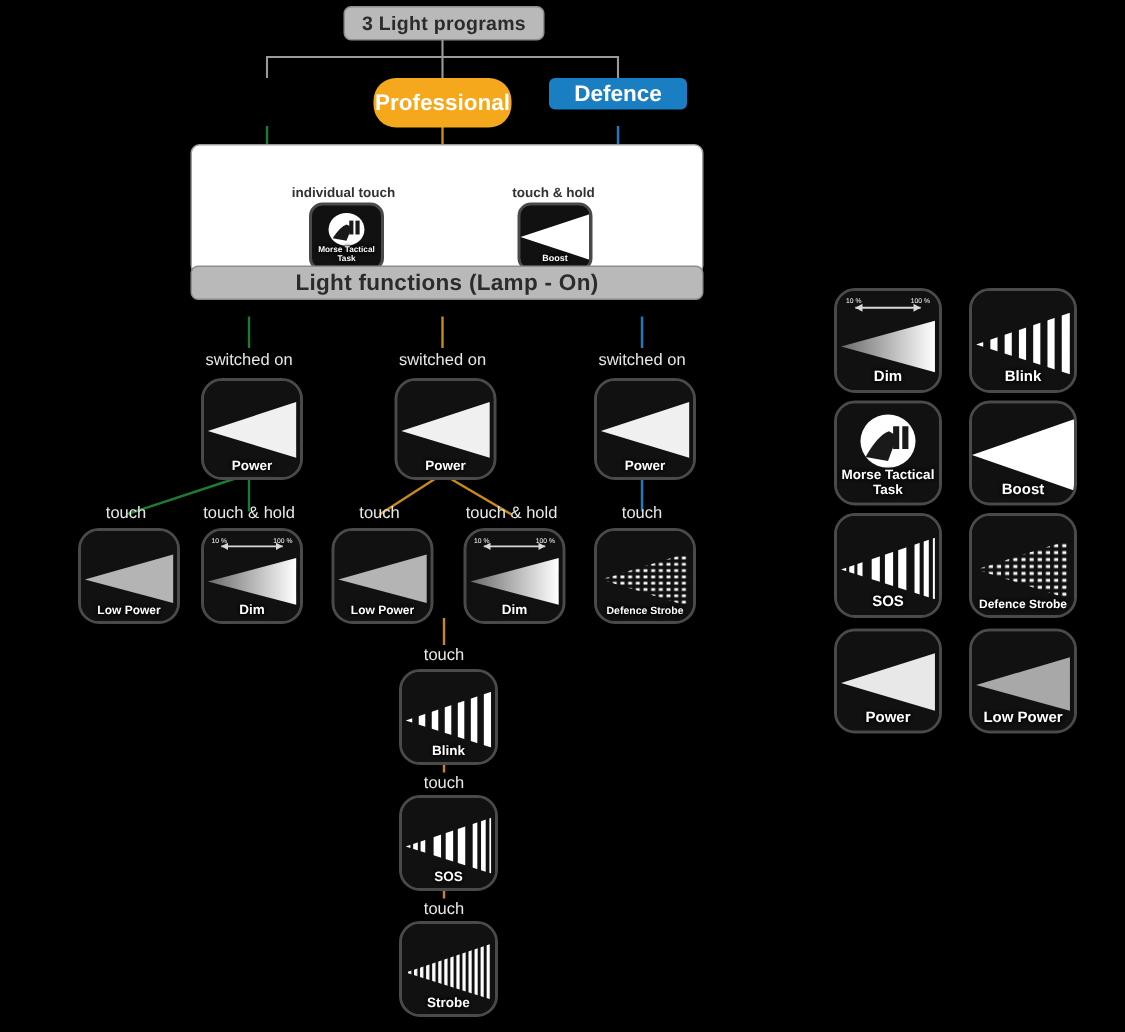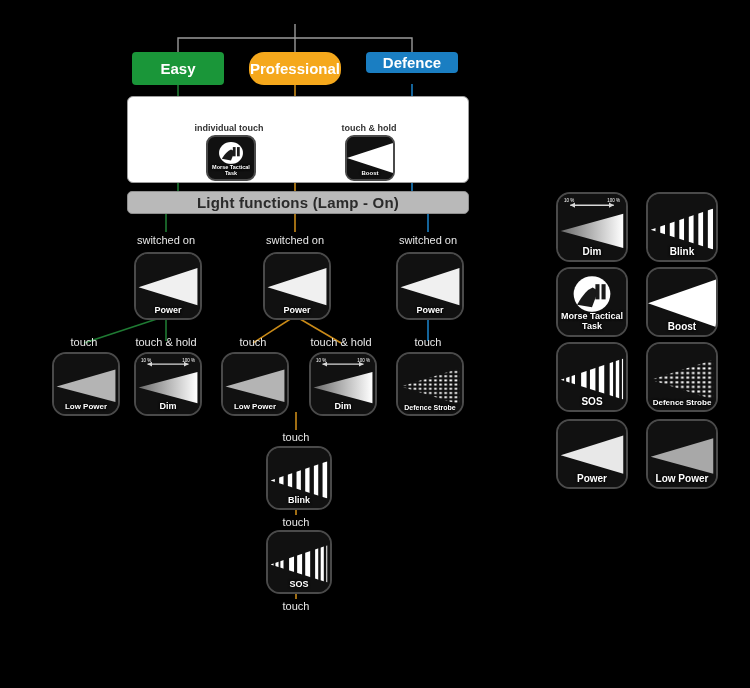--- a/index.html
+++ b/index.html
@@ -78,24 +78,24 @@
 
       <path d="M296,412 L296,430" stroke="#c98a18"></path>
       <path d="M296,500 L296,515" stroke="#c98a18"></path>
       <path d="M296,584 L296,599" stroke="#c98a18"></path>
     </g>
     <g stroke="#9a9a9a" stroke-width="1.6" stroke-dasharray="3 3" fill="none">
       <path d="M258,154 L340,154"></path>
     </g>
   </svg>
 
-
-  <div class="prog" style="left:132px;top:52px;width:92px;height:33px;background:#1a9639;">
-    <span>Easy</span>
-  </div>
+  <div class="pill small" style="left:229px;top:4px;width:132px;height:21px;">
+    <span>3 Light programs</span>
+  </div>
+
   <div class="prog" style="left:249px;top:52px;width:92px;height:33px;background:#f5a81c;border-radius:15px;">
     <span>Professional</span>
   </div>
   <div class="prog" style="left:366px;top:52px;width:92px;height:21px;background:#1a7ec2;">
     <span>Defence</span>
   </div>
 
   <div class="whitepanel" style="left:127px;top:96px;width:340px;height:85px;"></div>
 
   <div class="lbl dark c" style="left:229px;top:123px;font-size:9px;font-weight:bold;">individual touch</div>
@@ -114,21 +114,21 @@
   </div>
 
   <div class="tile" style="left:345px;top:135px;width:46px;height:42px;border-radius:9px;">
     <svg viewBox="0 0 100 100" preserveAspectRatio="none">
       <rect width="100" height="100" fill="#111"></rect>
       <path d="M0 50 L100 14 L100 86 Z" fill="#ffffff"></path>
     </svg>
     <div class="cap" style="font-size:6px;">Boost</div>
   </div>
 
-  <div class="pill band" style="left:127px;top:191px;width:340px;height:21px;">
+  <div class="pill band" style="left:127px;top:177px;width:340px;height:21px;">
     <span>Light functions (Lamp - On)</span>
   </div>
 
   <div class="lbl c" style="left:166px;top:234px;">switched on</div>
   <div class="lbl c" style="left:295px;top:234px;">switched on</div>
   <div class="lbl c" style="left:428px;top:234px;">switched on</div>
 
   <div class="tile" style="left:134px;top:252px;width:64px;height:64px;">
     <svg viewBox="0 0 100 100" preserveAspectRatio="none">
       <rect width="100" height="100" fill="#111"></rect>
@@ -274,20 +274,37 @@
         <rect x="76" y="0" width="5" height="100"></rect>
         <rect x="85" y="0" width="5" height="100"></rect>
         <rect x="94" y="0" width="5" height="100"></rect>
       </g>
     </svg>
     <div class="cap" style="font-size:9px;">SOS</div>
   </div>
 
   <div class="lbl c" style="left:296px;top:600px;">touch</div>
 
+  <div class="tile" style="left:266px;top:614px;width:62px;height:60px;">
+    <svg viewBox="0 0 100 100" preserveAspectRatio="none">
+      <defs>
+        <pattern id="stp1" width="6.5" height="10" patternUnits="userSpaceOnUse">
+          <rect x="0" y="0" width="3.4" height="10" fill="#ffffff"></rect>
+        </pattern>
+        <clipPath id="stc1">
+            <path d="M4 54 L96 22 L96 84 Z"></path>
+          </clipPath>
+      </defs>
+      <rect width="100" height="100" fill="#111"></rect>
+      <g clip-path="url(#stc1)">
+          <rect width="100" height="100" fill="url(#stp1)"></rect>
+        </g>
+    </svg>
+    <div class="cap" style="font-size:9px;">Strobe</div>
+  </div>
 
 
   <div class="tile" style="left:556px;top:192px;width:68px;height:66px;">
     <svg viewBox="0 0 100 100" preserveAspectRatio="none">
       <defs>
         <linearGradient id="lgd" x1="0" y1="0" x2="1" y2="0">
           <stop offset="0" stop-color="#6a6a6a"></stop>
             <stop offset="1" stop-color="#ffffff"></stop>
         </linearGradient>
       </defs>

